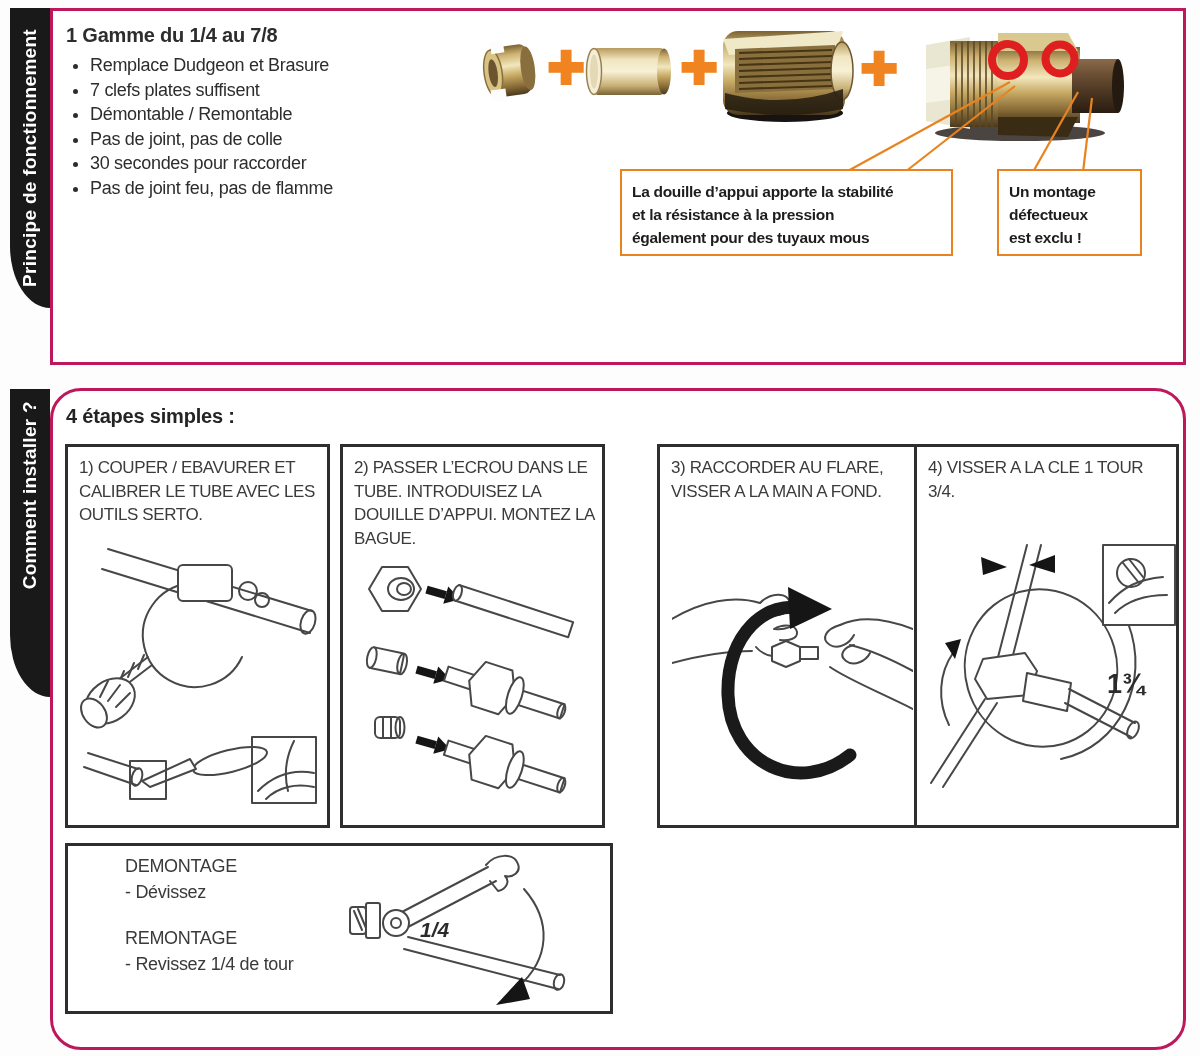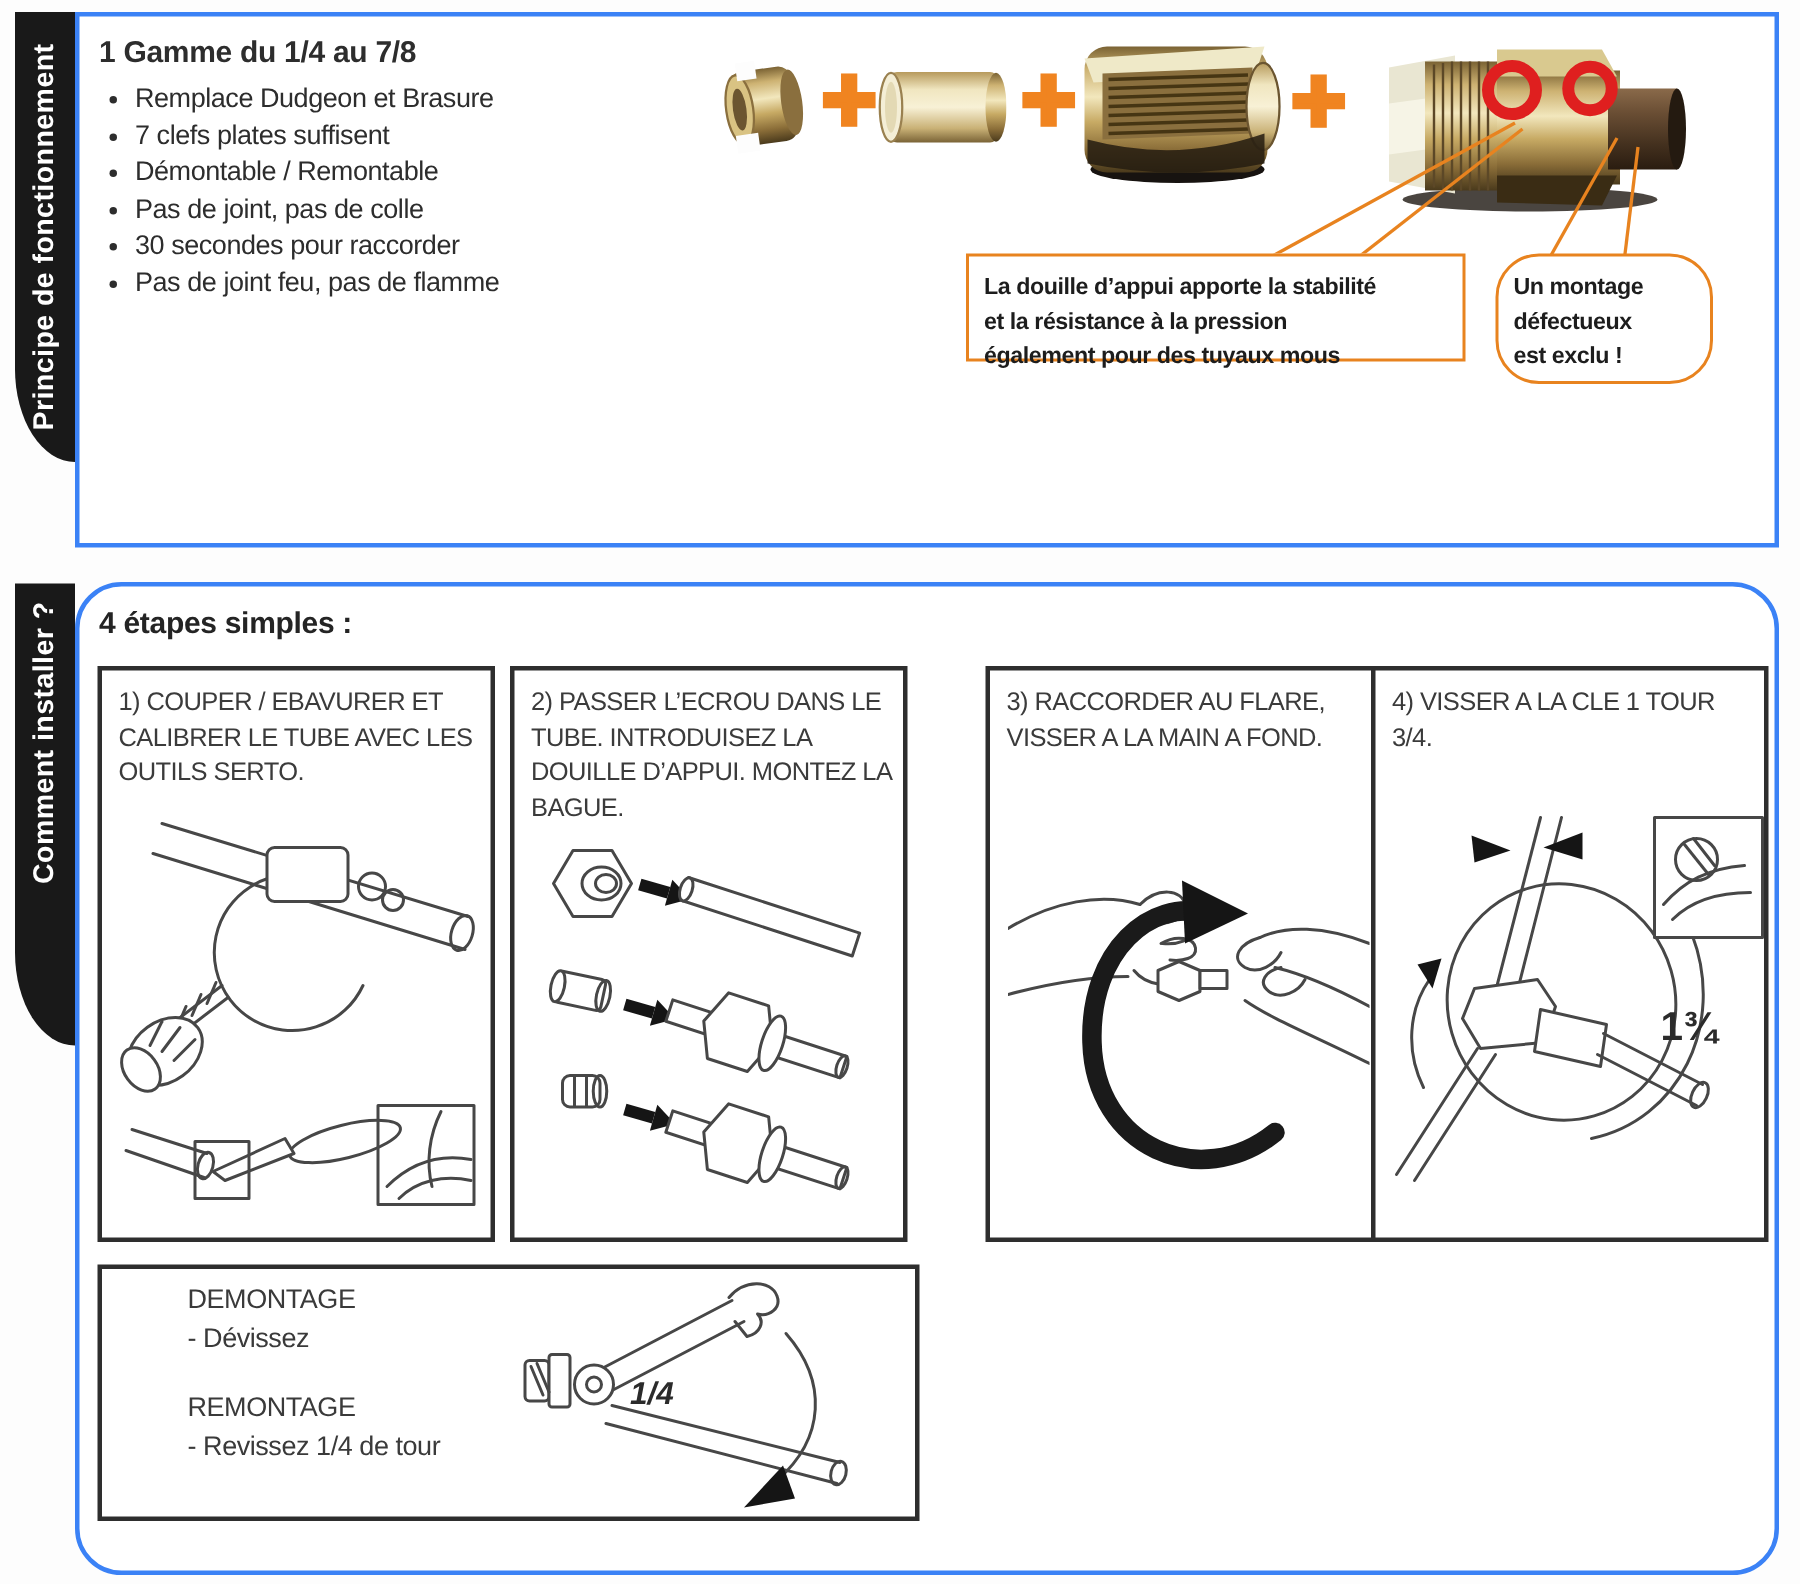--- a/index.html
+++ b/index.html
@@ -1,21 +1,21 @@
 <!DOCTYPE html>
 <html><head>
 <meta charset="utf-8">
 <style>
   * { margin:0; padding:0; box-sizing:border-box; }
   html,body { background:#ffffff; }
   body { font-family:"Liberation Sans","DejaVu Sans",sans-serif; }
   #page { position:relative; width:1200px; height:1056px; background:#fdfdfd; overflow:hidden; }
 
   
-  .frame { position:absolute; background:#fff; border:3px solid #3b82f6; }
+  .frame { position:absolute; background:#fff; border:3px solid #be185d; }
   #frame-principles { left:50px; top:8px;   width:1136px; height:357px; }
   #frame-install    { left:50px; top:388px; width:1136px; height:662px;border-radius:31px; }
 
   
   .vtab { position:absolute; left:10px; width:40px; background:#191919;
           border-bottom-left-radius:40px 62px; display:flex; align-items:center; justify-content:center; z-index:5; }
   #tab-principles { top:8px;   height:300px; }
   #tab-install    { top:389px; height:308px; padding-bottom:96px; }
   .vtab span { writing-mode:vertical-rl; transform:rotate(180deg); color:#fff; font-weight:bold;
                font-size:19px; letter-spacing:.3px; white-space:nowrap; }
@@ -27,22 +27,22 @@
 
   
   .part { position:absolute; z-index:1; }
   .plus { position:absolute; z-index:1; color:#F08420; font-weight:bold; font-size:62px; line-height:40px;
           -webkit-text-stroke:4px #F08420; }
   #pointer-lines { position:absolute; left:780px; top:60px; z-index:2; }
 
   
   .callout { position:absolute; border:2px solid #E8831F; background:#fff; z-index:3;
              padding:9px 10px; font-weight:bold; font-size:15.5px; line-height:23px; color:#1d1d1d; letter-spacing:-.3px; }
-  #callout-main    { left:567px; top:158px; width:333px; height:72px;margin-left:24px; }
-  #callout-warning { left:944px; top:158px; width:145px; height:87px;border-radius:29px; }
+  #callout-main    { left:567px; top:158px; width:333px; height:87px; }
+  #callout-warning { left:944px; top:158px; width:145px; height:87px; }
 
   
   #install-heading { position:absolute; left:13px; top:14px; font-size:20px; font-weight:bold; color:#242424; letter-spacing:-.2px; }
   .stepbox { position:absolute; top:53px; width:265px; height:384px; border:3px solid #2e2e2e; background:#fff; }
   #step-1 { left:12px; } #step-2 { left:287px; } #step-3 { left:604px;padding-left:36px; } #step-4 { left:861px; }
   .steplabel { position:absolute; left:11px; top:9px; width:243px; font-size:17px; line-height:23.5px;
                color:#3b3b3b; letter-spacing:-.4px; }
   #disassembly-box { position:absolute; left:12px; top:452px; width:548px; height:171px; border:3px solid #2e2e2e; background:#fff; }
   .dline { position:absolute; left:13px; font-size:18px; color:#3a3a3a; letter-spacing:-.3px;margin-left:44px; }
 

